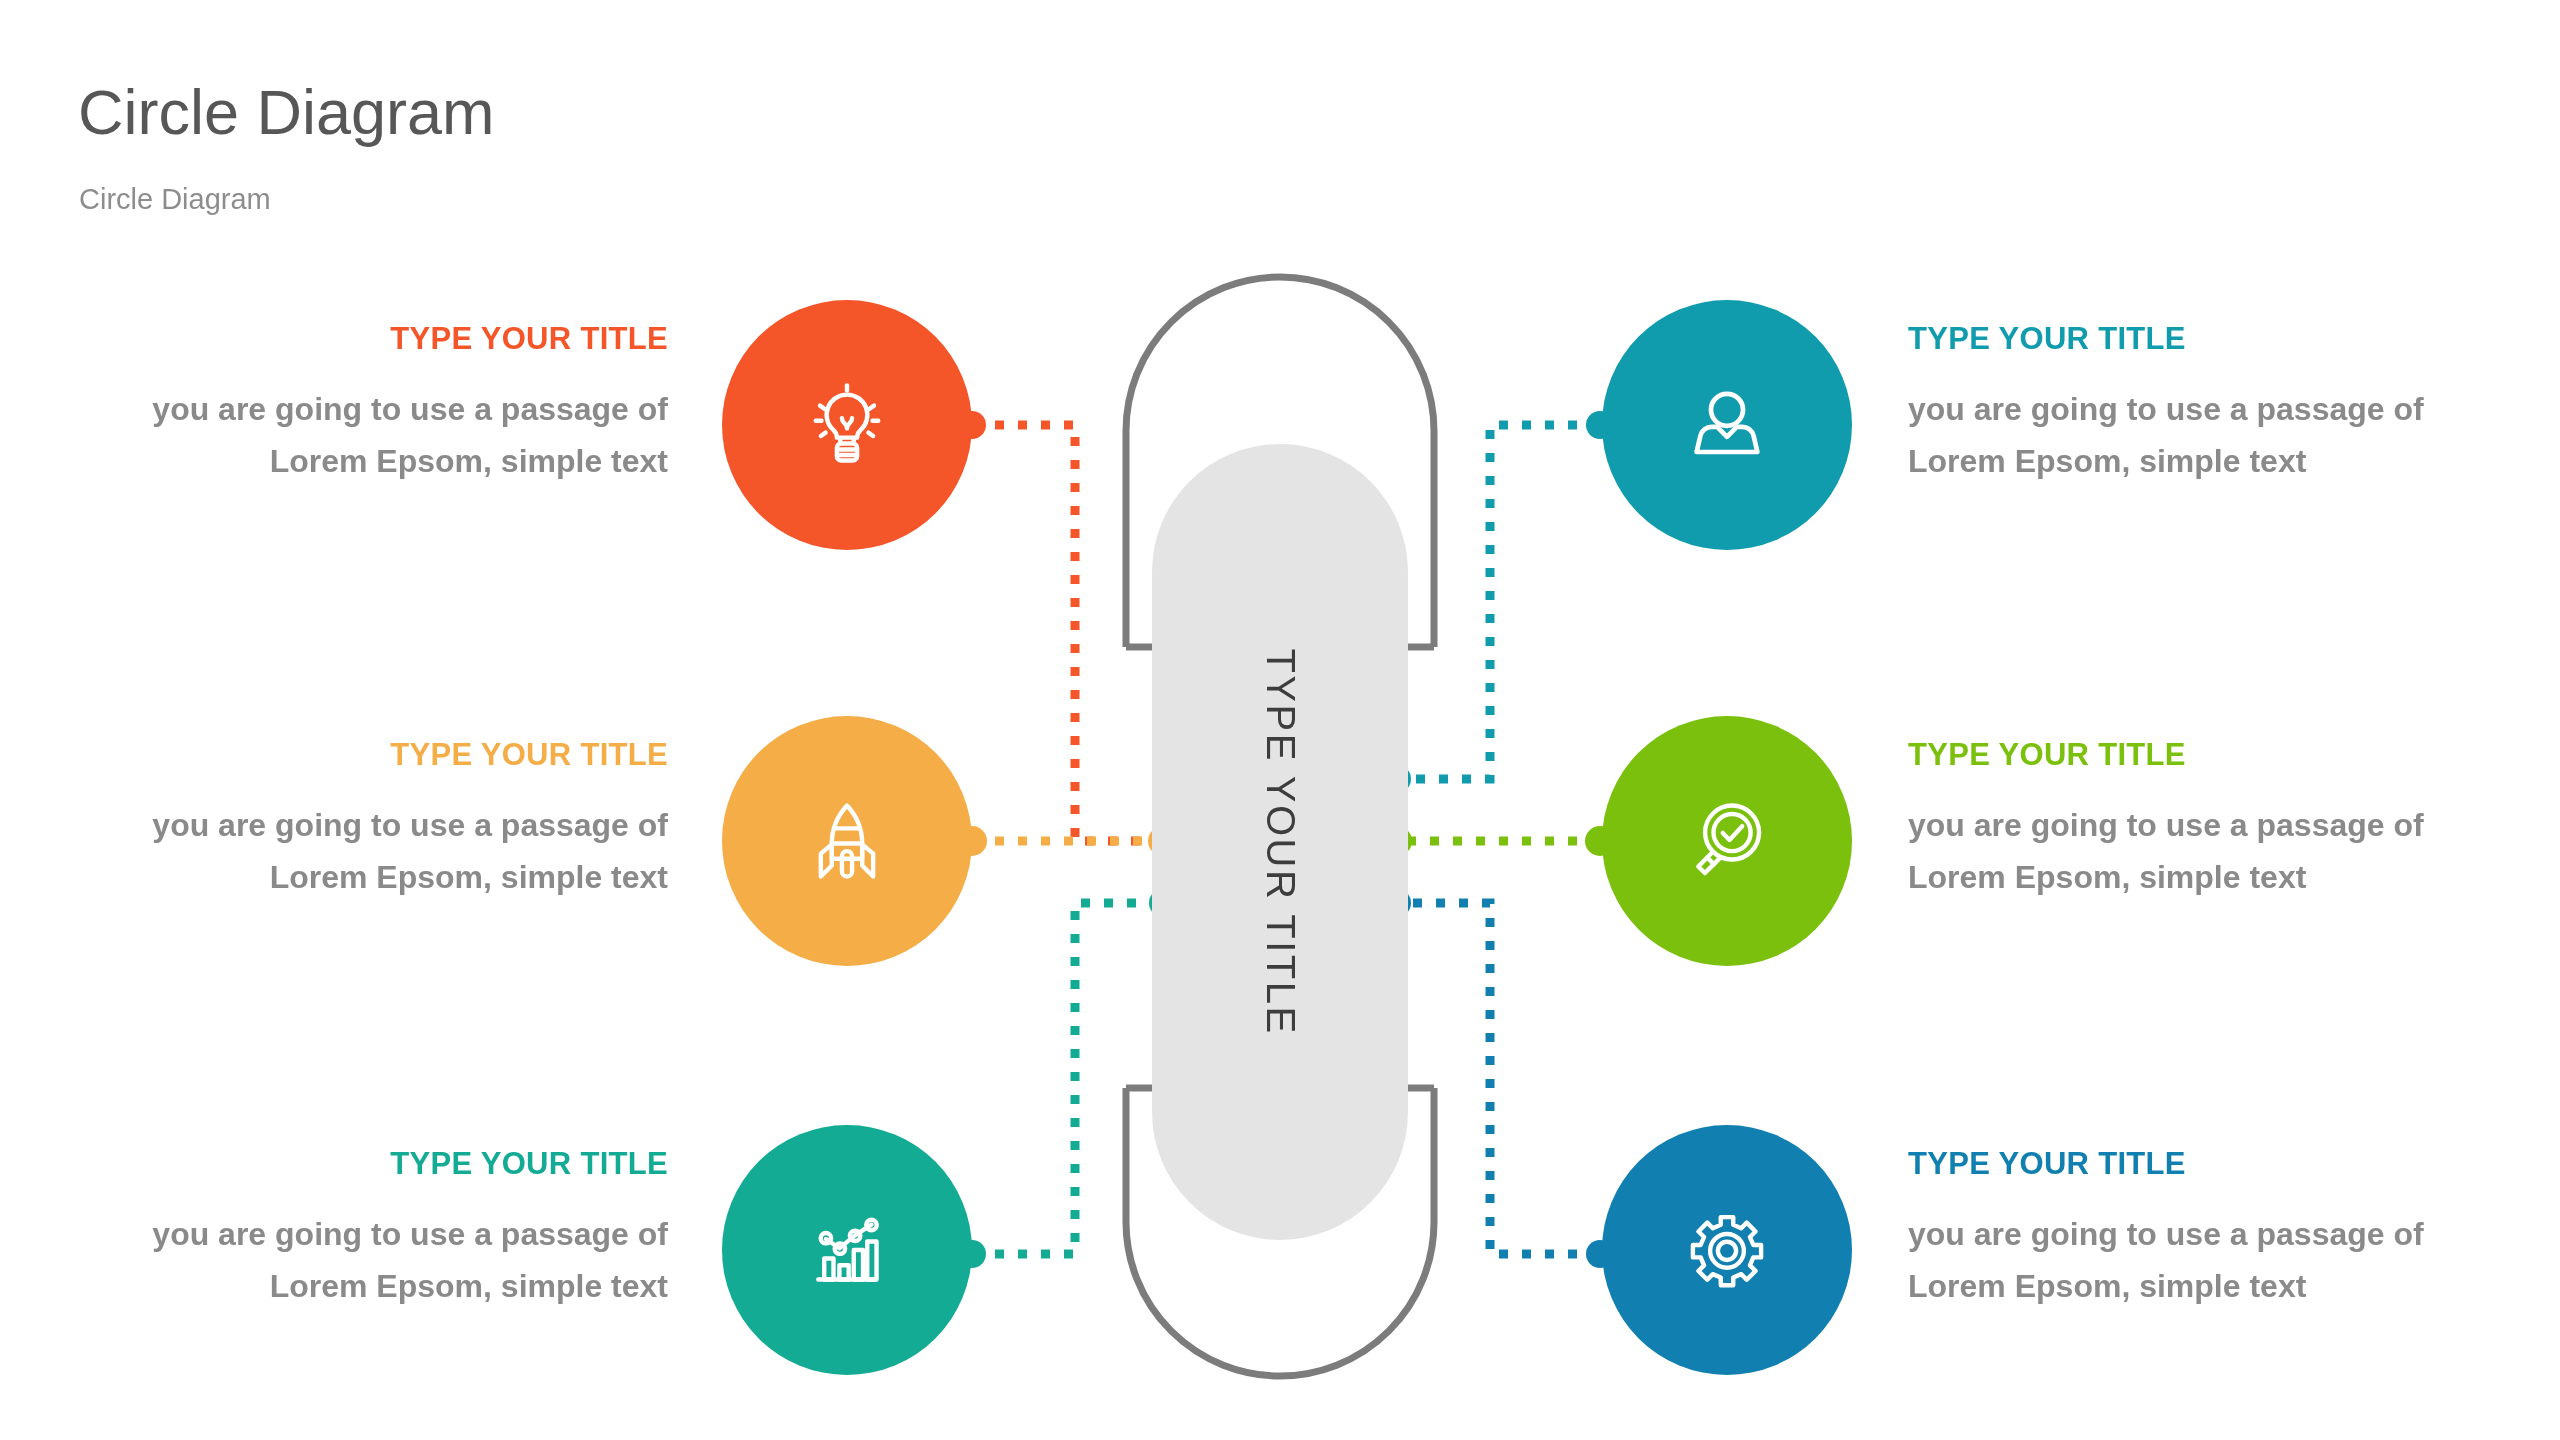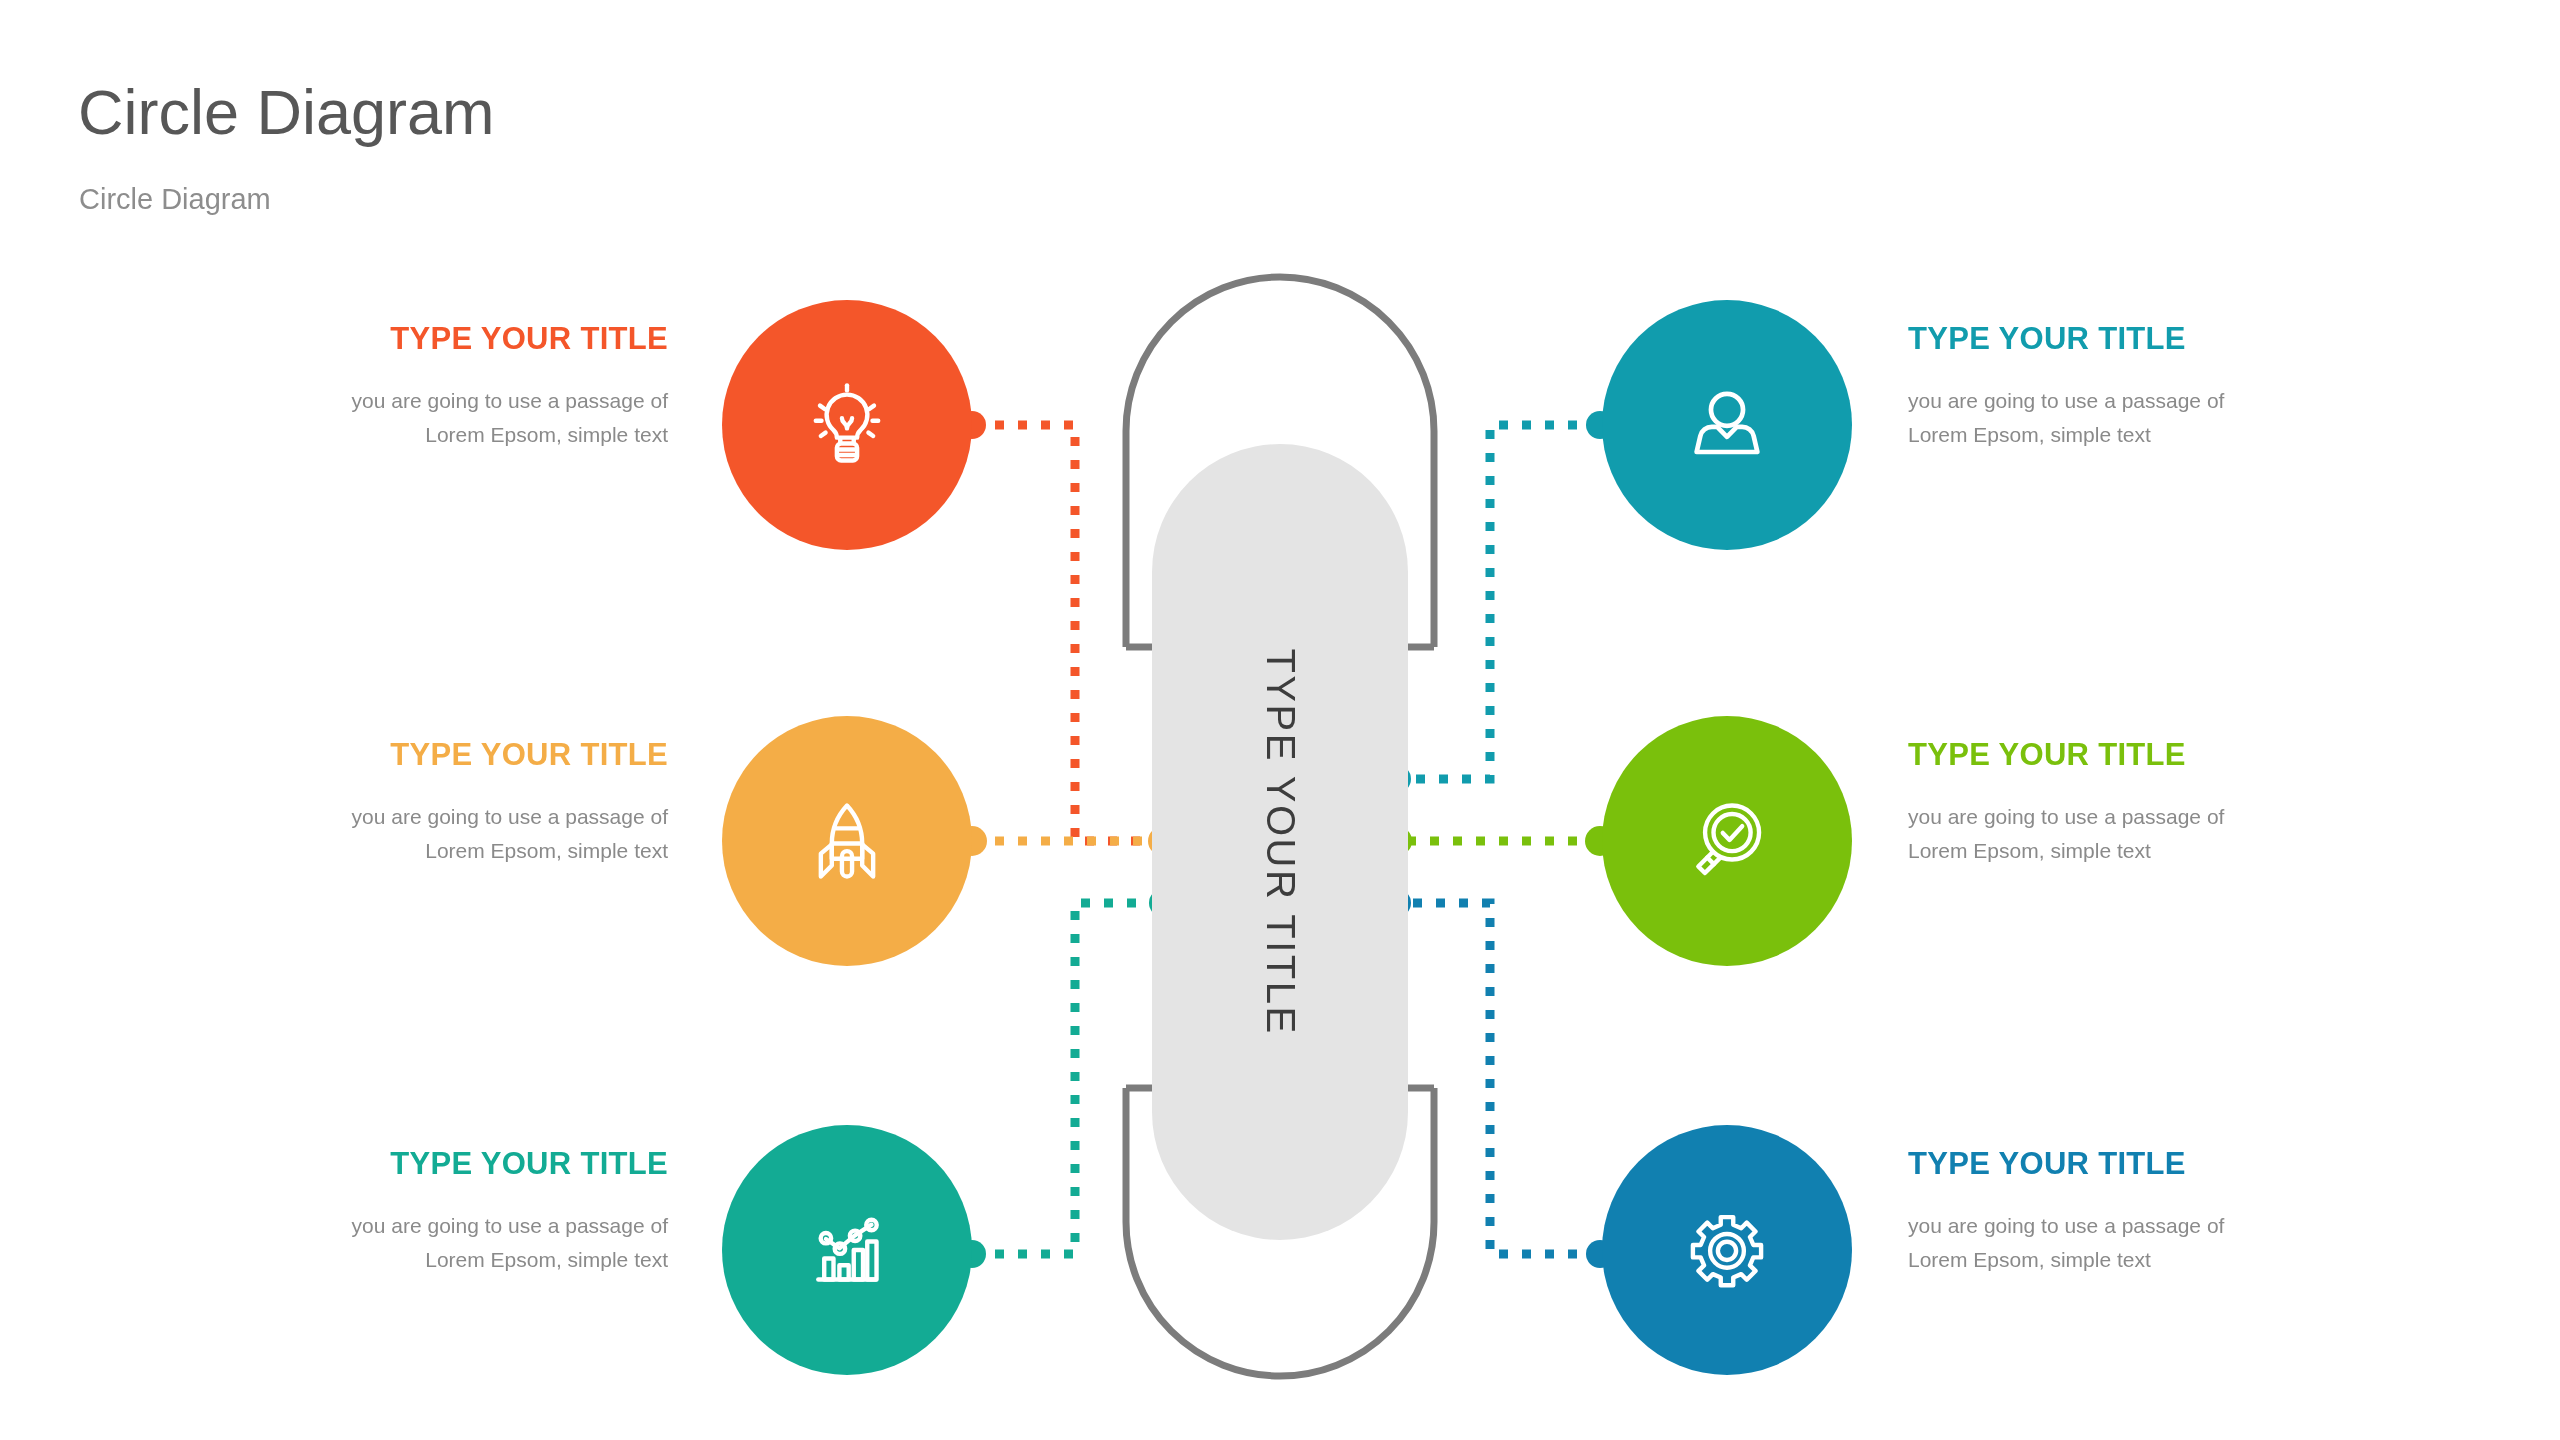--- a/index.html
+++ b/index.html
@@ -42,21 +42,21 @@
 
   
   .tblock { position:absolute; top:22px; width:560px; }
   .tblock.left  { left:108px;  text-align:right; }
   .tblock.right { left:1908px; text-align:left; }
   .t-title {
     font-size:31px; font-weight:bold; letter-spacing:0.3px;
     line-height:1.1; margin-bottom:28px; white-space:nowrap;
   }
   .t-body {
-    font-size:21px; color:#8a8a8a; line-height:1.62; font-weight:400;
+    font-size:32px; color:#8a8a8a; line-height:1.62; font-weight:700;
   }
 
   
   .center-wrap { position:absolute; left:1120px; top:412px; width:320px; height:860px; }
   .capsule-fill {
     position:absolute; left:32px; top:32px;
     width:256px; height:796px;
     background:#e4e4e4; border-radius:128px;
   }
   .capsule-label {

